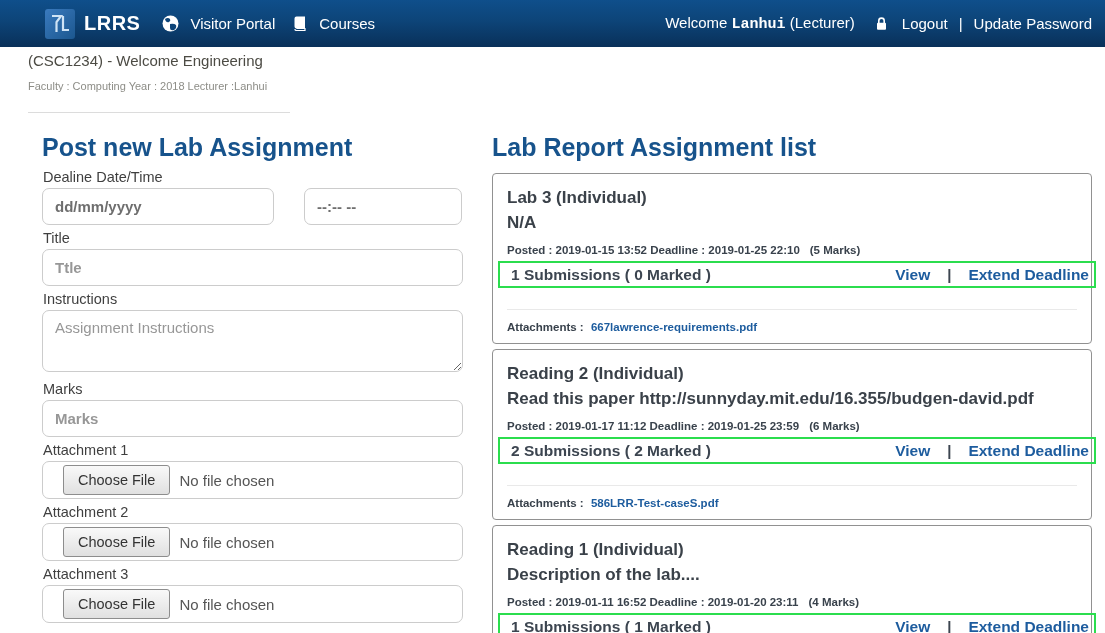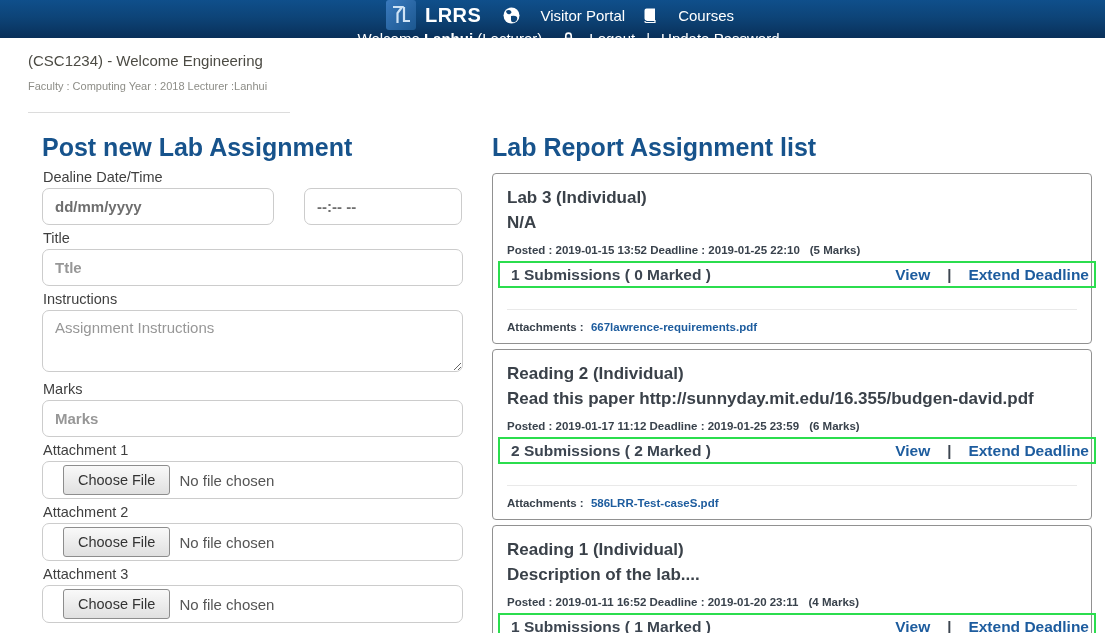--- a/index.html
+++ b/index.html
@@ -1,34 +1,34 @@
 <!DOCTYPE html>
 <html><head>
 <meta charset="utf-8">
 <style>
   * { margin:0; padding:0; box-sizing:border-box; }
   html,body { background:#fff; }
   body { font-family:"Liberation Sans","DejaVu Sans",sans-serif; }
   .page { position:relative; width:1105px; height:633px; overflow:hidden; background:#fff; }
 
   
-  .navbar { position:absolute; top:0; left:0; width:1105px; height:38px;
+  .navbar { position:absolute; top:0; left:0; width:1105px; height:47px;
     background:linear-gradient(180deg,#0f4f8b 0%,#0d4478 45%,#093059 100%);
     display:flex; align-items:center; justify-content:space-between;
-    padding:0 13px 0 45px; color:#fff;flex-direction:column; }
+    padding:0 13px 0 45px; color:#fff; }
   .nav-left { display:flex; align-items:center; }
   .logo-box { width:30px; height:30px; border-radius:3px;
     background:linear-gradient(135deg,#3c7cc0,#1c5violet); background:linear-gradient(135deg,#3c7cc0,#1d5globe); background:linear-gradient(135deg,#3a7abe,#1c578f);
     display:flex; align-items:center; justify-content:center; margin-right:9px; }
   .brand { font-size:20px; font-weight:bold; letter-spacing:0.5px; margin-right:22px; }
-  .nav-link { display:flex; align-items:center; gap:20px; color:#fff; text-decoration:none;
+  .nav-link { display:flex; align-items:center; gap:11px; color:#fff; text-decoration:none;
     font-size:15px; margin-right:17px; cursor:pointer; }
   .nav-right { display:flex; align-items:center; font-size:15px; }
   .welcome { margin-right:20px; }
-  .welcome b { font-weight:bold; }
+  .welcome b { font-weight:bold;font-family:Liberation Mono, monospace; }
   .nav-action { display:flex; align-items:center; gap:14px; color:#fff; text-decoration:none;
     cursor:pointer; }
   .pipe-sep { margin:0 11px; }
 
   
   .course-title { position:absolute; left:28px; top:52px; font-size:15px; color:#4c4b44; }
   .course-meta  { position:absolute; left:28px; top:80px; font-size:11px; color:#8d8d87; }
   .header-rule  { position:absolute; left:28px; top:112px; width:262px; border-top:1px solid #dcdcdc; }
 
   

